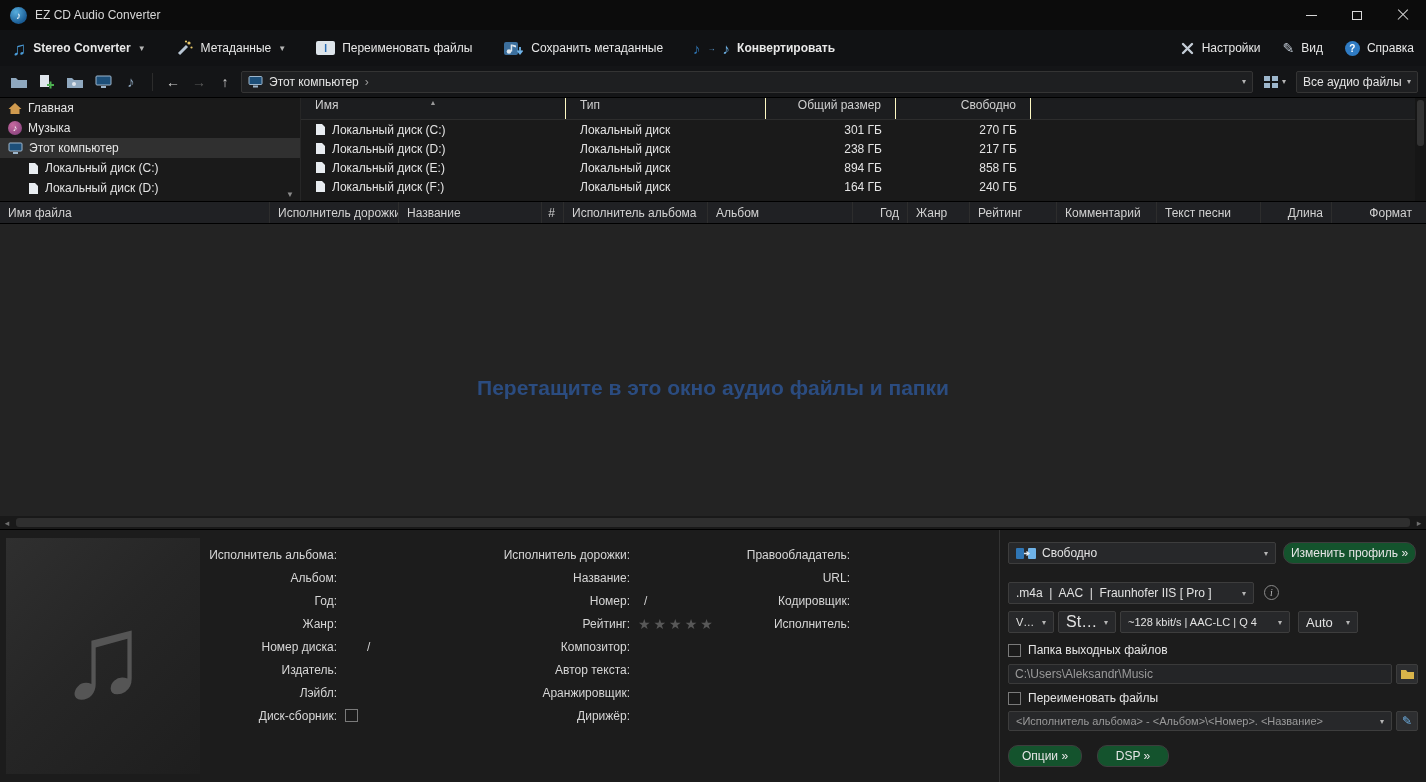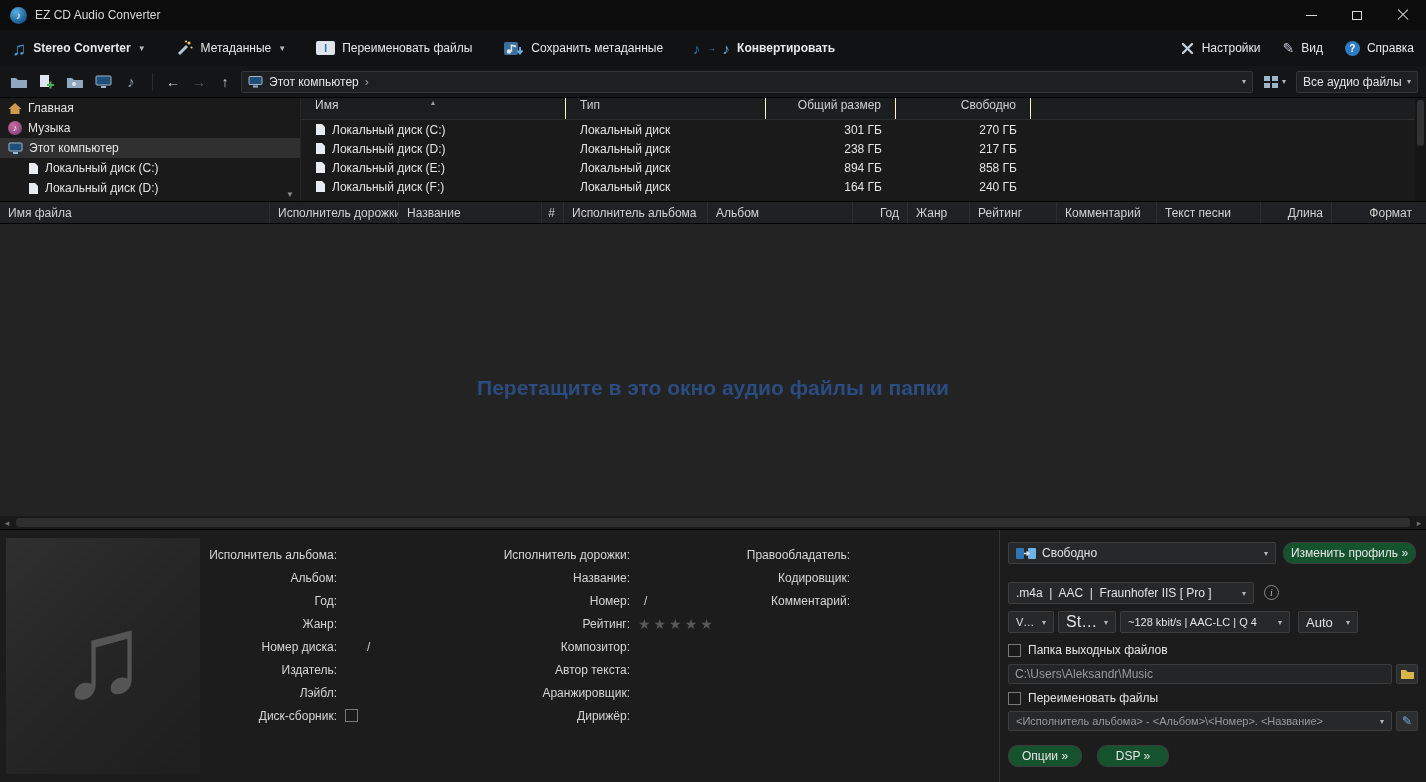--- a/index.html
+++ b/index.html
@@ -503,25 +503,29 @@
         <span class="meta-value"></span>
       </div>
   </div>
 
   <div class="meta-col" style="left:690px;">
     <div class="meta-row">
         <span class="meta-label" style="width:160px;">Правообладатель:</span>
         <span class="meta-value"></span>
       </div>
     <div class="meta-row">
+        <span class="meta-label" style="width:160px;">URL:</span>
+        <span class="meta-value"></span>
+      </div>
+    <div class="meta-row">
         <span class="meta-label" style="width:160px;">Кодировщик:</span>
         <span class="meta-value"></span>
       </div>
     <div class="meta-row">
-        <span class="meta-label" style="width:160px;">Комментарий:</span>
+        <span class="meta-label" style="width:160px;">Исполнитель:</span>
         <span class="meta-value"></span>
       </div>
   </div>
 
   <div class="divider-v"></div>
 
   <div class="outpanel">
     <div class="combo" style="left:8px; top:12px; width:268px;">
       <span style="display:flex;align-items:center;">
         <svg width="20" height="13">

